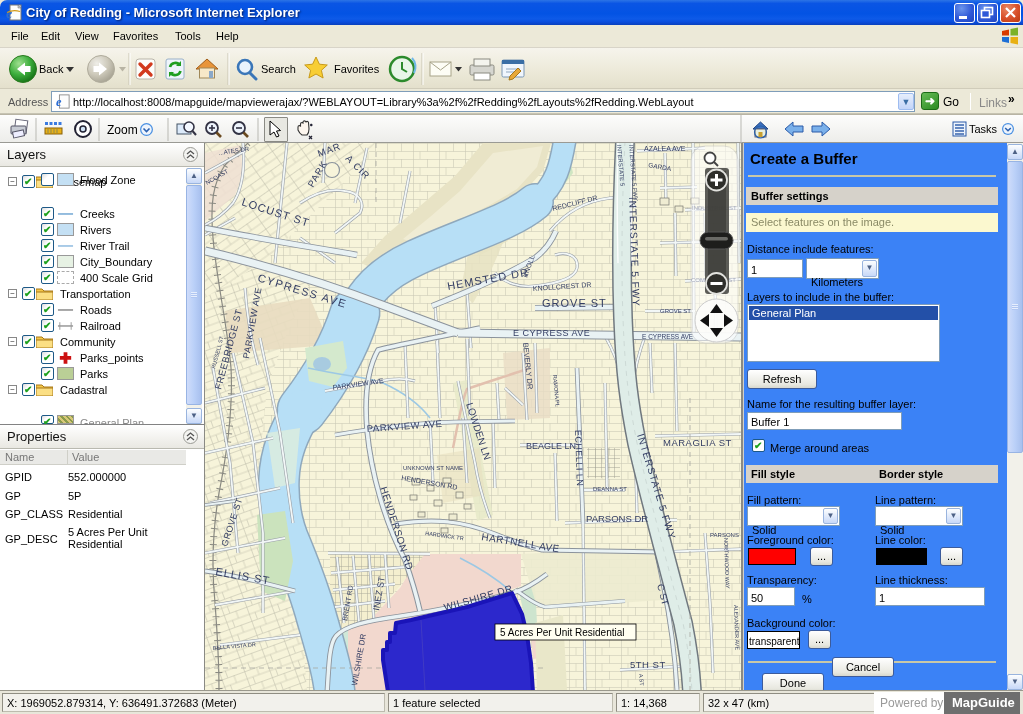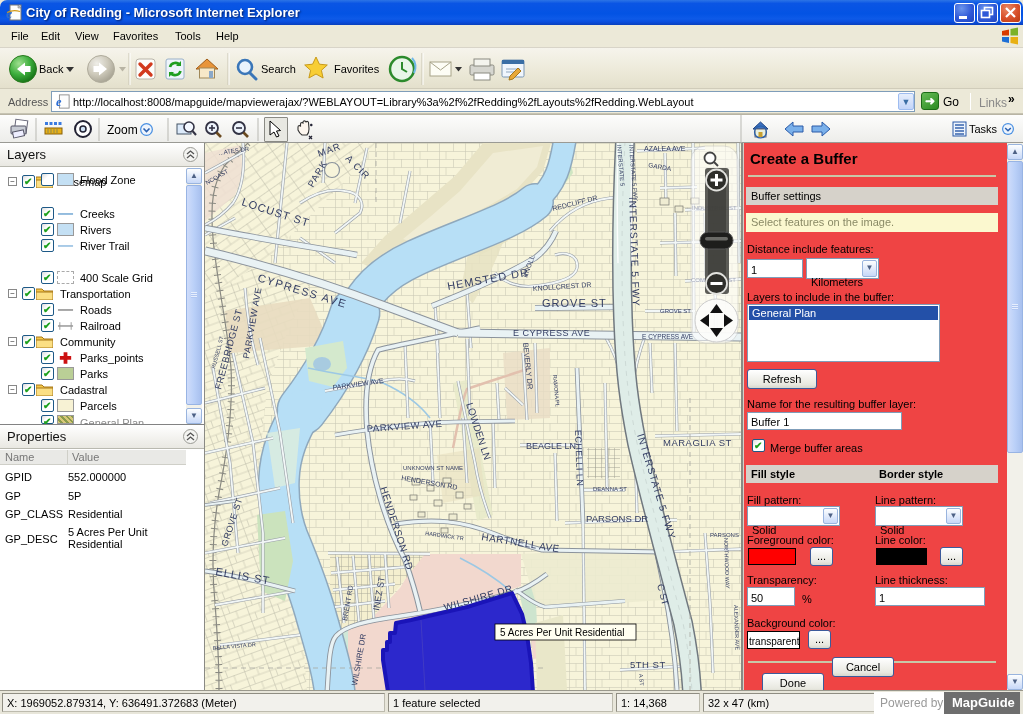--- a/index.html
+++ b/index.html
@@ -50,24 +50,24 @@
 
 .sb{position:absolute;width:16px;background:#f2f1ea}
 .sbbtn{position:absolute;left:0;width:16px;height:16px;background:linear-gradient(180deg,#fdfefe,#c7d8f8);border:1px solid #99b4de;border-radius:2px;color:#4d6185;font-size:8px;text-align:center;line-height:14px}
 .sbthumb{position:absolute;left:0;width:16px;background:linear-gradient(90deg,#cfdcfa,#bad0f8 50%,#a8c0ee);border:1px solid #98b4e4;border-radius:2px}
 .sbthumb:after{content:"";position:absolute;left:4px;right:4px;top:50%;margin-top:-3px;height:6px;background:repeating-linear-gradient(180deg,#e6eefd 0,#e6eefd 1px,#b0c6f2 1px,#b0c6f2 2px)}
 
 #ptab{position:absolute;left:0;top:25px;width:204px;font-size:11px}
 #ptab .hrow{position:absolute;left:0;top:0;width:186px;height:15px;background:#e9e9e6;border-bottom:1px solid #cfcfc8;color:#777}
 #ptab .prow{position:absolute;left:0;width:186px;color:#000}
 
-#task{left:744px;top:143px;width:263px;height:547px;background:#ef4444;font-size:11px;color:#000}
+#task{left:744px;top:143px;width:263px;height:547px;background:#3b82f6;font-size:11px;color:#000}
 #task h1{position:absolute;left:6px;top:7px;font-size:15px;font-weight:bold;color:#000}
 #task .hr1{position:absolute;left:4px;top:32px;width:248px;height:2px;background:#c8c8a8}
-.sechead{position:absolute;left:2px;width:252px;height:18px;background:#d6d2ca;font-weight:normal;font-size:11px;padding:3px 0 0 5px}
+.sechead{position:absolute;left:2px;width:252px;height:18px;background:#d6d2ca;font-weight:bold;font-size:11px;padding:3px 0 0 5px}
 #ybox{position:absolute;left:2px;top:70px;width:252px;height:19px;background:#fbf8cf;color:#8a8a66;padding:3px 0 0 5px}
 #task label{position:absolute;color:#000}
 .inp{position:absolute;background:#fff;border:1px solid #7f9db9;font-size:11px;font-family:"Liberation Sans",sans-serif;padding:2px 0 0 3px}
 .dd{position:absolute;background:#fff;border:1px solid #7f9db9}
 .dd .v{position:absolute;left:4px;top:17px}
 .dd .a{position:absolute;right:1px;top:1px;bottom:1px;width:15px;background:linear-gradient(180deg,#fdfefe,#c7d8f8);border:1px solid #99b4de;border-radius:2px;color:#4d6185;font-size:8px;text-align:center;line-height:14px}
 .xpbtn{position:absolute;border:1px solid #3c5b9b;border-radius:3px;background:linear-gradient(180deg,#fff,#e8e8e0 80%,#d8d8cc);font-size:11px;text-align:center;color:#000}
 #lbox{position:absolute;left:3px;top:161px;width:193px;height:58px;background:#fff;border:1px solid #7f9db9}
 #lbox .sel{position:absolute;left:1px;top:1px;right:1px;height:14px;background:#2350a8;color:#fff;padding:1px 0 0 3px}
 .colhead{position:absolute;width:126px;height:18px;background:#d6d2ca;font-weight:bold;padding:3px 0 0 5px}
@@ -323,20 +323,25 @@
             </svg>
             <span class="cap" style="left:80px">Creeks</span>
           </div>
         <div class="trow" style="top:70px">
             <div class="cb on" style="left:41px"></div>
             <svg class="swatch" style="border:none" viewBox="0 0 18 13">
               <line x1="1" y1="7" x2="17" y2="7" stroke="#90bce0" stroke-width="1.6"></line>
             </svg>
             <span class="cap" style="left:80px">River Trail</span>
           </div>
+        <div class="trow" style="top:86px">
+            <div class="cb on" style="left:41px"></div>
+            <div class="swatch" style="background:#e7f2e4"></div>
+            <span class="cap" style="left:80px">City_Boundary</span>
+          </div>
         <div class="trow" style="top:102px">
             <div class="cb on" style="left:41px"></div>
             <div class="swatch" style="background:#fff;border:1px dashed #aaa"></div>
             <span class="cap" style="left:80px">400 Scale Grid</span>
           </div>
         <div class="trow" style="top:118px">
             <div class="minus">−</div>
             <div class="cb on" style="left:22px"></div>
             <svg class="folder" viewBox="0 0 17 13">
               <path d="M0 2 h6 l2 2 h9 v9 H0 Z" fill="#f4c84a" stroke="#a87818"></path>
@@ -382,25 +387,20 @@
             <span class="cap" style="left:80px">Parks</span>
           </div>
         <div class="trow" style="top:214px">
             <div class="minus">−</div>
             <div class="cb on" style="left:22px"></div>
             <svg class="folder" viewBox="0 0 17 13">
               <path d="M0 2 h6 l2 2 h9 v9 H0 Z" fill="#f4c84a" stroke="#a87818"></path>
               <path d="M0 5 h17 v8 H0 Z" fill="#fbdf84" stroke="#a87818"></path>
             </svg>
             <span class="cap" style="left:60px">Cadastral</span>
-          </div>
-        <div class="trow" style="top:230px">
-            <div class="cb on" style="left:41px"></div>
-            <div class="swatch" style="background:#f7f2d4"></div>
-            <span class="cap" style="left:80px">Parcels</span>
           </div>
         <div class="trow" style="top:246px">
             <div class="cb on" style="left:41px;height:9px"></div>
             <div class="swatch" style="background:repeating-linear-gradient(45deg,#d8c878 0,#d8c878 2px,#8a9a4a 2px,#8a9a4a 4px);height:9px"></div>
             <span class="cap" style="left:80px;top:3px;color:#888">General Plan</span>
           </div>
       </div>
       <div class="sb" id="lsb" style="left:186px;top:25px;height:256px">
         <div class="sbbtn" style="top:0">▲</div>
         <div class="sbthumb" style="top:17px;height:220px"></div>
@@ -817,21 +817,21 @@
         <div class="a">▼</div>
       </div>
     <label style="left:3px;top:148px">Layers to include in the buffer:</label>
     <div id="lbox">
         <div class="sel">General Plan</div>
       </div>
     <div class="xpbtn" style="left:3px;top:226px;width:70px;height:20px;padding-top:3px">Refresh</div>
     <label style="left:3px;top:255px">Name for the resulting buffer layer:</label>
     <input class="inp" style="left: 3px; top: 269px; width: 155px; height: 18px;" value="Buffer 1">
     <div class="cb on" style="position:absolute;left:8px;top:296px"></div>
-    <label style="left:26px;top:299px">Merge buffer areas</label>
+    <label style="left:26px;top:299px">Merge around areas</label>
     <div class="colhead" style="left:2px;top:322px;width:128px">Fill style</div>
     <div class="colhead" style="left:130px;top:322px;width:124px">Border style</div>
     <label style="left:3px;top:351px">Fill pattern:</label>
     <label style="left:131px;top:351px">Line pattern:</label>
     <div class="dd" style="left:3px;top:363px;width:93px;height:20px">
         <span class="v">Solid</span>
         <div class="a">▼</div>
       </div>
     <div class="dd" style="left:131px;top:363px;width:88px;height:20px">
         <span class="v">Solid</span>

